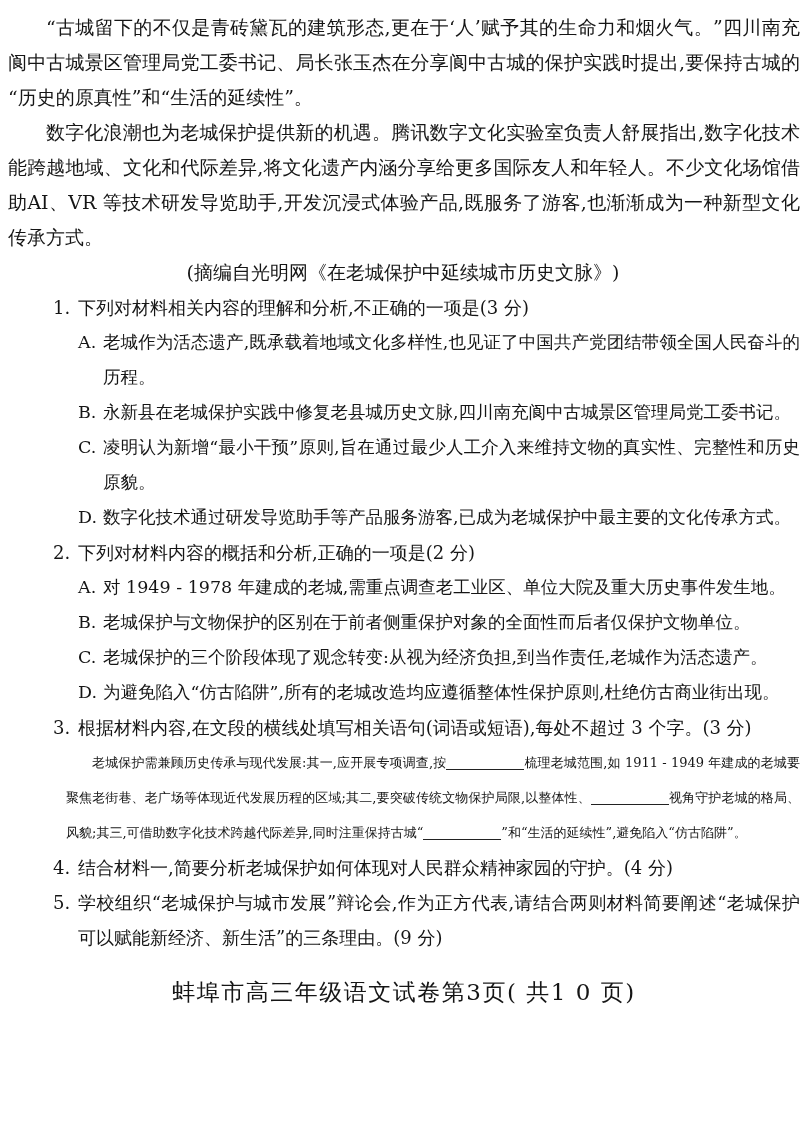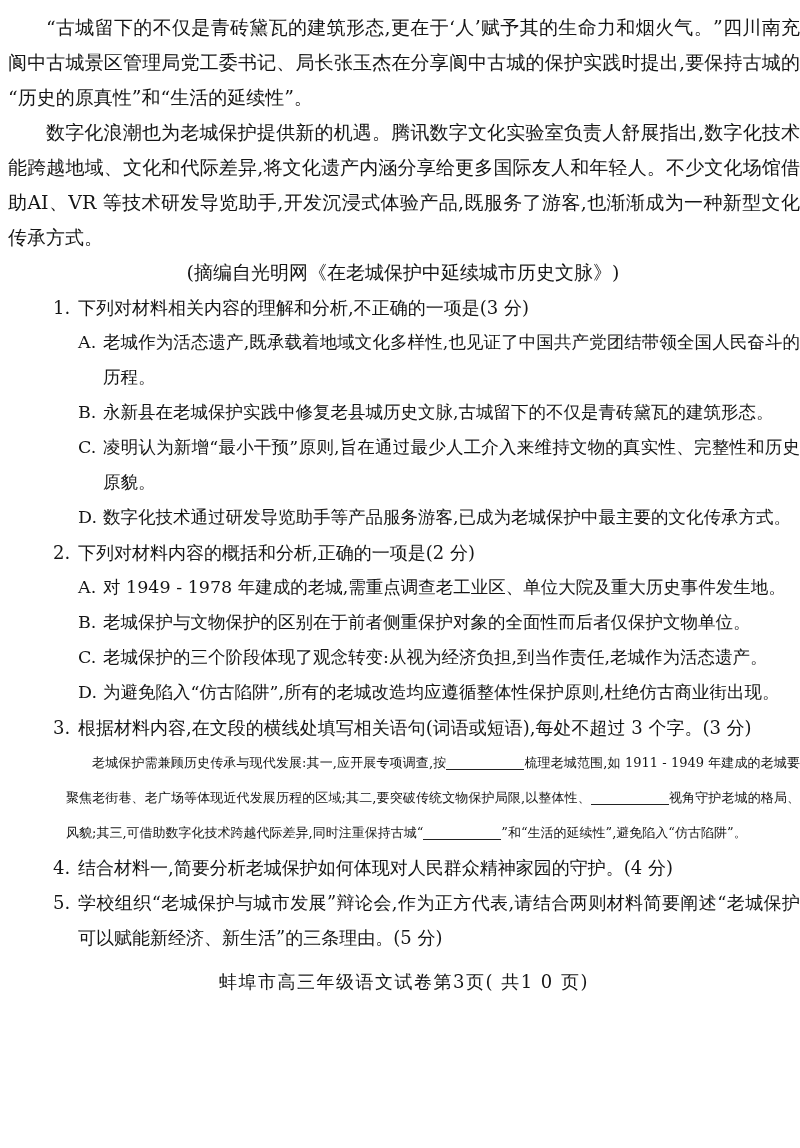--- a/index.html
+++ b/index.html
@@ -66,60 +66,60 @@
     text-indent: 2em;
   }
   .blank {
     display: inline-block;
     width: 78px;
     height: 1px;
     border-bottom: 1.5px solid #222222;
     vertical-align: -3px;
   }
   .footer {
-    margin-top: 12px;
+    margin-top: 22px;
     text-align: center;
-    font-size: 18px;
+    font-size: 23px;
     line-height: 30px;
     letter-spacing: 1.5px;
   }
 </style>
 </head>
 <body>
 
 <div class="page">
 
   <section class="material">
     <p class="para">“古城留下的不仅是青砖黛瓦的建筑形态,更在于‘人’赋予其的生命力和烟火气。”四川南充阆中古城景区管理局党工委书记、局长张玉杰在分享阆中古城的保护实践时提出,要保持古城的“历史的原真性”和“生活的延续性”。</p>
     <p class="para">数字化浪潮也为老城保护提供新的机遇。腾讯数字文化实验室负责人舒展指出,数字化技术能跨越地域、文化和代际差异,将文化遗产内涵分享给更多国际友人和年轻人。不少文化场馆借助AI、VR 等技术研发导览助手,开发沉浸式体验产品,既服务了游客,也渐渐成为一种新型文化传承方式。</p>
     <p class="attribution">(摘编自光明网《在老城保护中延续城市历史文脉》)</p>
   </section>
 
   <section class="questions" id="questions">
       <div class="question">
         <div class="qhead"><span class="qnum">1.</span><span>下列对材料相关内容的理解和分析,不正确的一项是(3 分)</span></div>
         <div class="option"><span class="olabel">A.</span><span>老城作为活态遗产,既承载着地域文化多样性,也见证了中国共产党团结带领全国人民奋斗的历程。</span></div>
-        <div class="option"><span class="olabel">B.</span><span>永新县在老城保护实践中修复老县城历史文脉,古城留下的不仅是青砖黛瓦的建筑形态。</span></div>
+        <div class="option"><span class="olabel">B.</span><span>永新县在老城保护实践中修复老县城历史文脉,四川南充阆中古城景区管理局党工委书记。</span></div>
         <div class="option"><span class="olabel">C.</span><span>凌明认为新增“最小干预”原则,旨在通过最少人工介入来维持文物的真实性、完整性和历史原貌。</span></div>
         <div class="option"><span class="olabel">D.</span><span>数字化技术通过研发导览助手等产品服务游客,已成为老城保护中最主要的文化传承方式。</span></div>
       </div>
       <div class="question">
         <div class="qhead"><span class="qnum">2.</span><span>下列对材料内容的概括和分析,正确的一项是(2 分)</span></div>
         <div class="option"><span class="olabel">A.</span><span>对 1949 - 1978 年建成的老城,需重点调查老工业区、单位大院及重大历史事件发生地。</span></div>
         <div class="option"><span class="olabel">B.</span><span>老城保护与文物保护的区别在于前者侧重保护对象的全面性而后者仅保护文物单位。</span></div>
         <div class="option"><span class="olabel">C.</span><span>老城保护的三个阶段体现了观念转变:从视为经济负担,到当作责任,老城作为活态遗产。</span></div>
         <div class="option"><span class="olabel">D.</span><span>为避免陷入“仿古陷阱”,所有的老城改造均应遵循整体性保护原则,杜绝仿古商业街出现。</span></div>
       </div>
       <div class="question">
         <div class="qhead"><span class="qnum">3.</span><span>根据材料内容,在文段的横线处填写相关语句(词语或短语),每处不超过 3 个字。(3 分)</span></div>
         <div class="passage"><span>老城保护需兼顾历史传承与现代发展:其一,应开展专项调查,按</span><span class="blank"></span><span>梳理老城范围,如 1911 - 1949 年建成的老城要聚焦老街巷、老广场等体现近代发展历程的区域;其二,要突破传统文物保护局限,以整体性、</span><span class="blank"></span><span>视角守护老城的格局、风貌;其三,可借助数字化技术跨越代际差异,同时注重保持古城“</span><span class="blank"></span><span>”和“生活的延续性”,避免陷入“仿古陷阱”。</span></div>
       </div>
       <div class="question">
         <div class="qhead"><span class="qnum">4.</span><span>结合材料一,简要分析老城保护如何体现对人民群众精神家园的守护。(4 分)</span></div>
       </div>
       <div class="question">
-        <div class="qhead"><span class="qnum">5.</span><span>学校组织“老城保护与城市发展”辩论会,作为正方代表,请结合两则材料简要阐述“老城保护可以赋能新经济、新生活”的三条理由。(5 分)</span></div>
+        <div class="qhead"><span class="qnum">5.</span><span>学校组织“老城保护与城市发展”辩论会,作为正方代表,请结合两则材料简要阐述“老城保护可以赋能新经济、新生活”的三条理由。(9 分)</span></div>
       </div>
     </section>
 
   <div class="footer">蚌埠市高三年级语文试卷第3页( 共1 0 页)</div>
 
 </div>
 
 </body></html>

